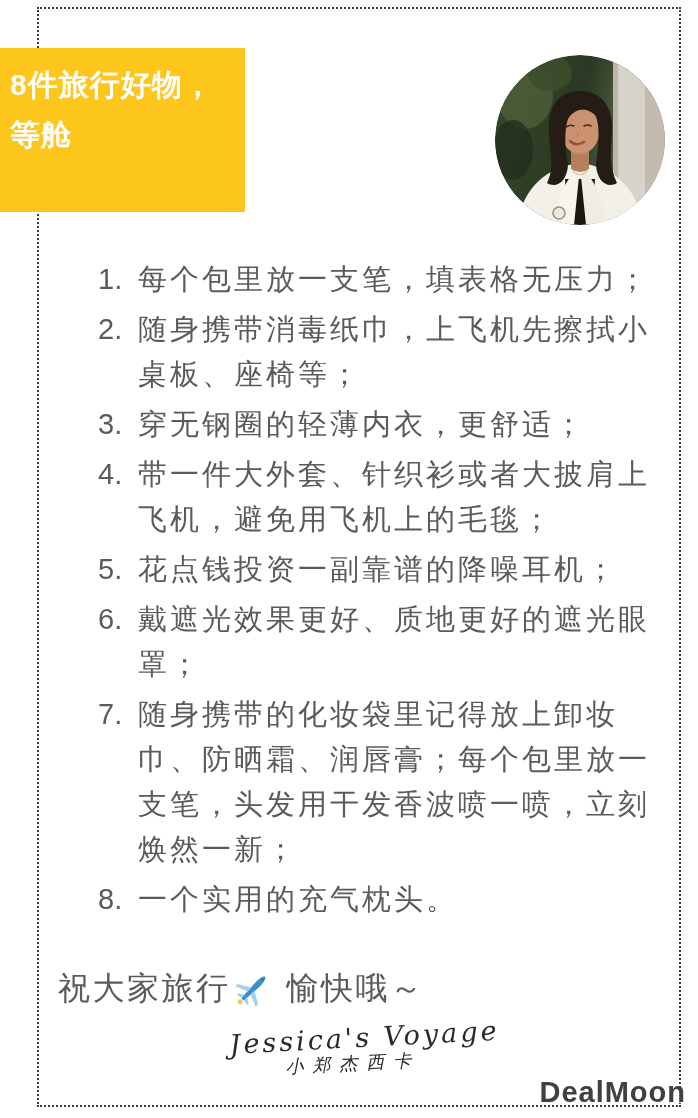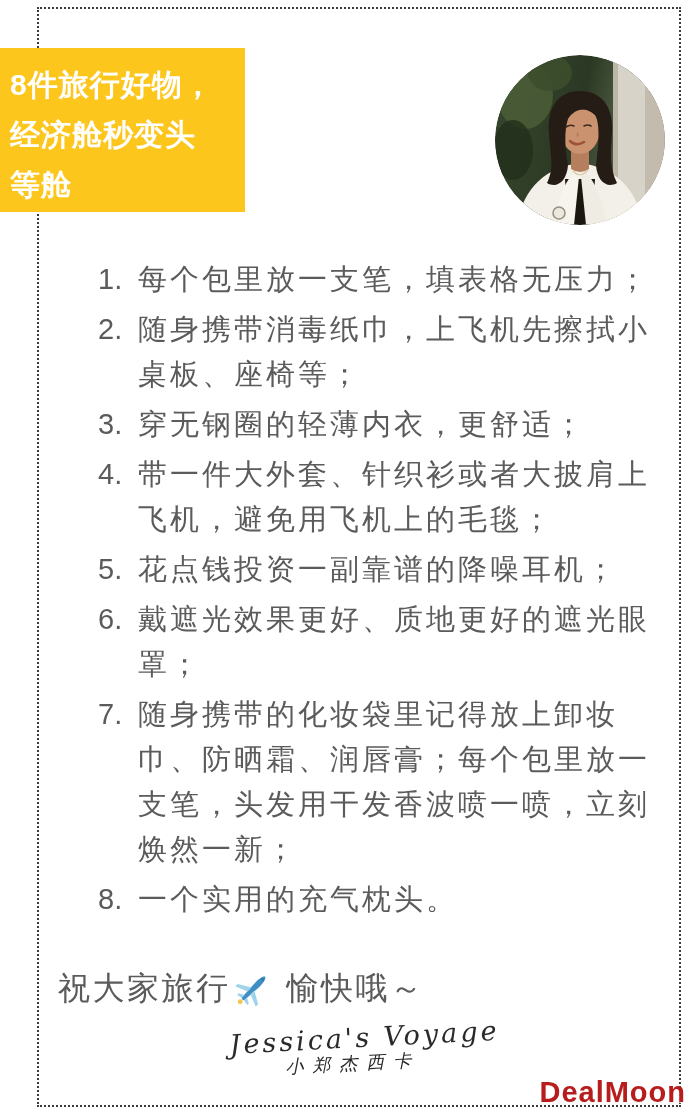--- a/index.html
+++ b/index.html
@@ -41,34 +41,33 @@
   .sig-latin{
     font-family:"DejaVu Serif","Liberation Serif",serif;font-style:italic;
     font-size:27px;letter-spacing:3px;white-space:nowrap;
   }
   .sig-cn{
     font-style:italic;font-size:18px;letter-spacing:9px;margin-top:-2px;
     padding-right:20px;
   }
   .watermark{
     position:absolute;right:12px;top:1076px;z-index:3;
-    font-size:29px;font-weight:bold;letter-spacing:1px;color:#b91c1c;
+    font-size:29px;font-weight:bold;letter-spacing:1px;color:#404040;
     text-shadow:0 1px 1px #f7f7f7;
   }
 </style>
 </head>
 <body>
 
 <div class="page">
 
   <div class="frame"></div>
 
   <div class="title-box">
     <div class="title-line">8件旅行好物，</div>
-    <div class="title-line">经济舱秒变头</div>
     <div class="title-line">等舱</div>
   </div>
 
   <div class="avatar">
     <svg viewBox="0 0 170 170" width="170" height="170">
       <defs>
         <clipPath id="avclip">
             <circle cx="85" cy="85" r="85"></circle>
           </clipPath>
         <linearGradient id="gbg" x1="0" y1="0" x2="1" y2="0.2">

